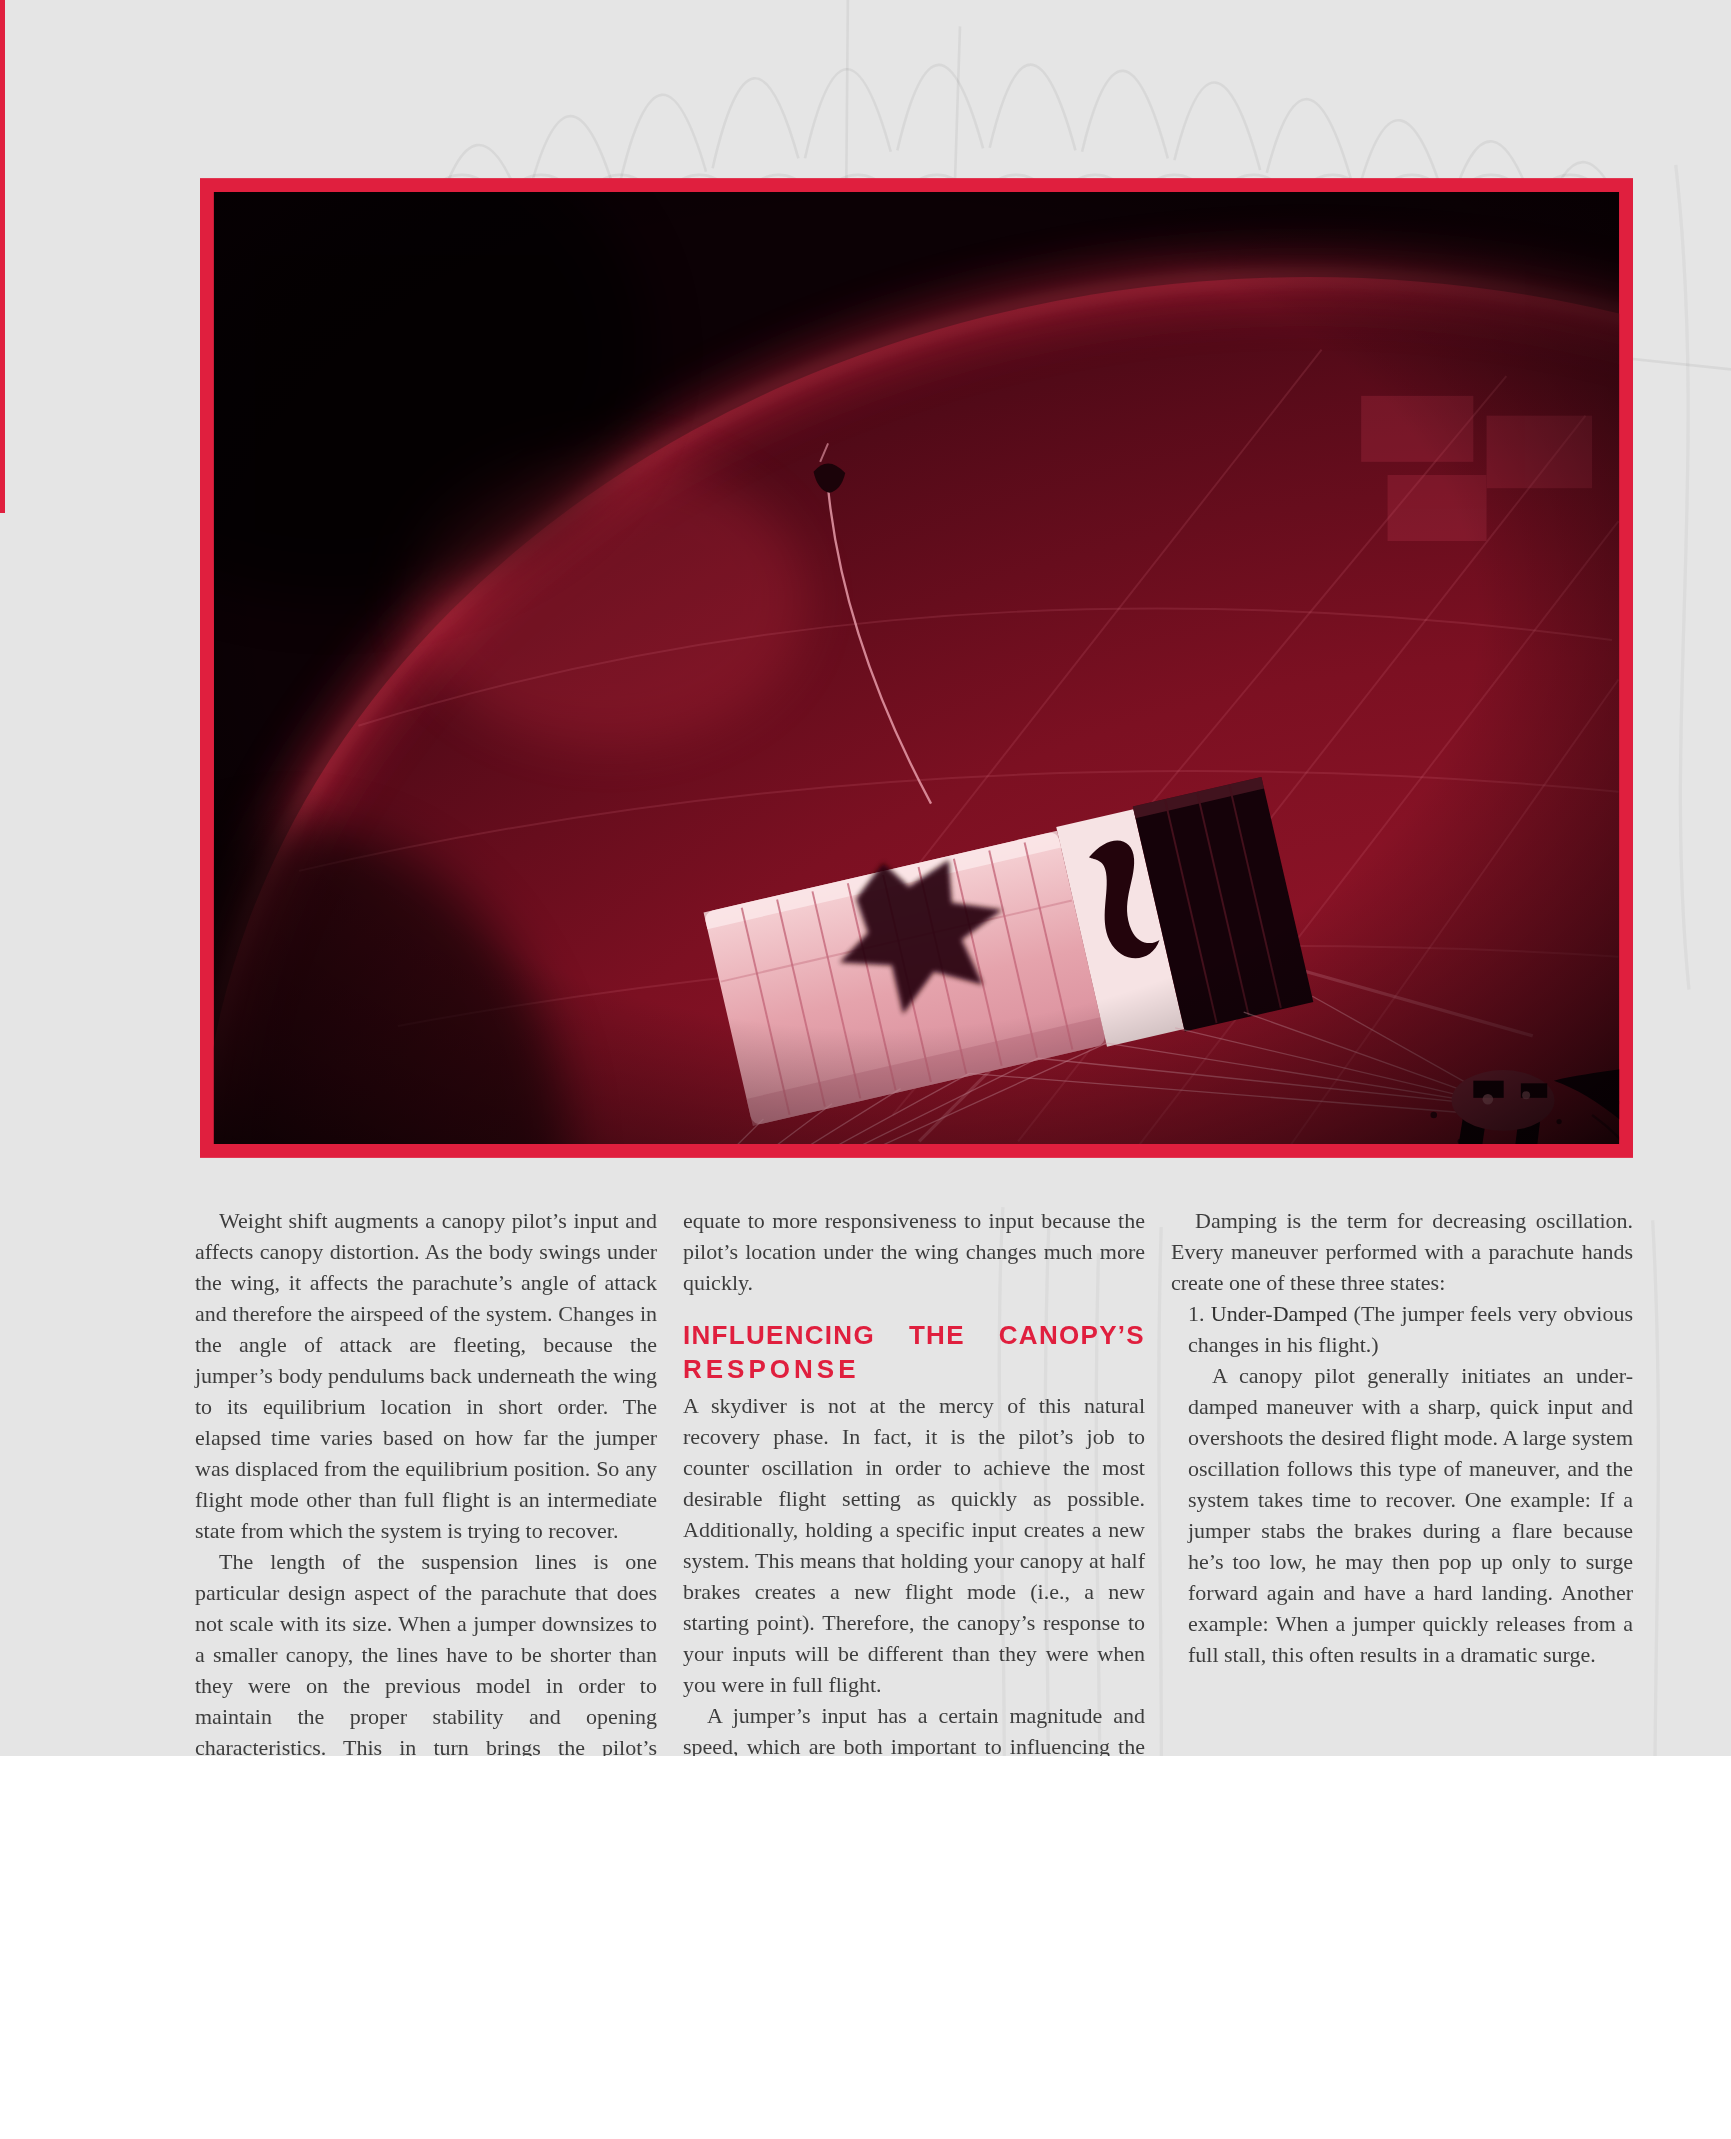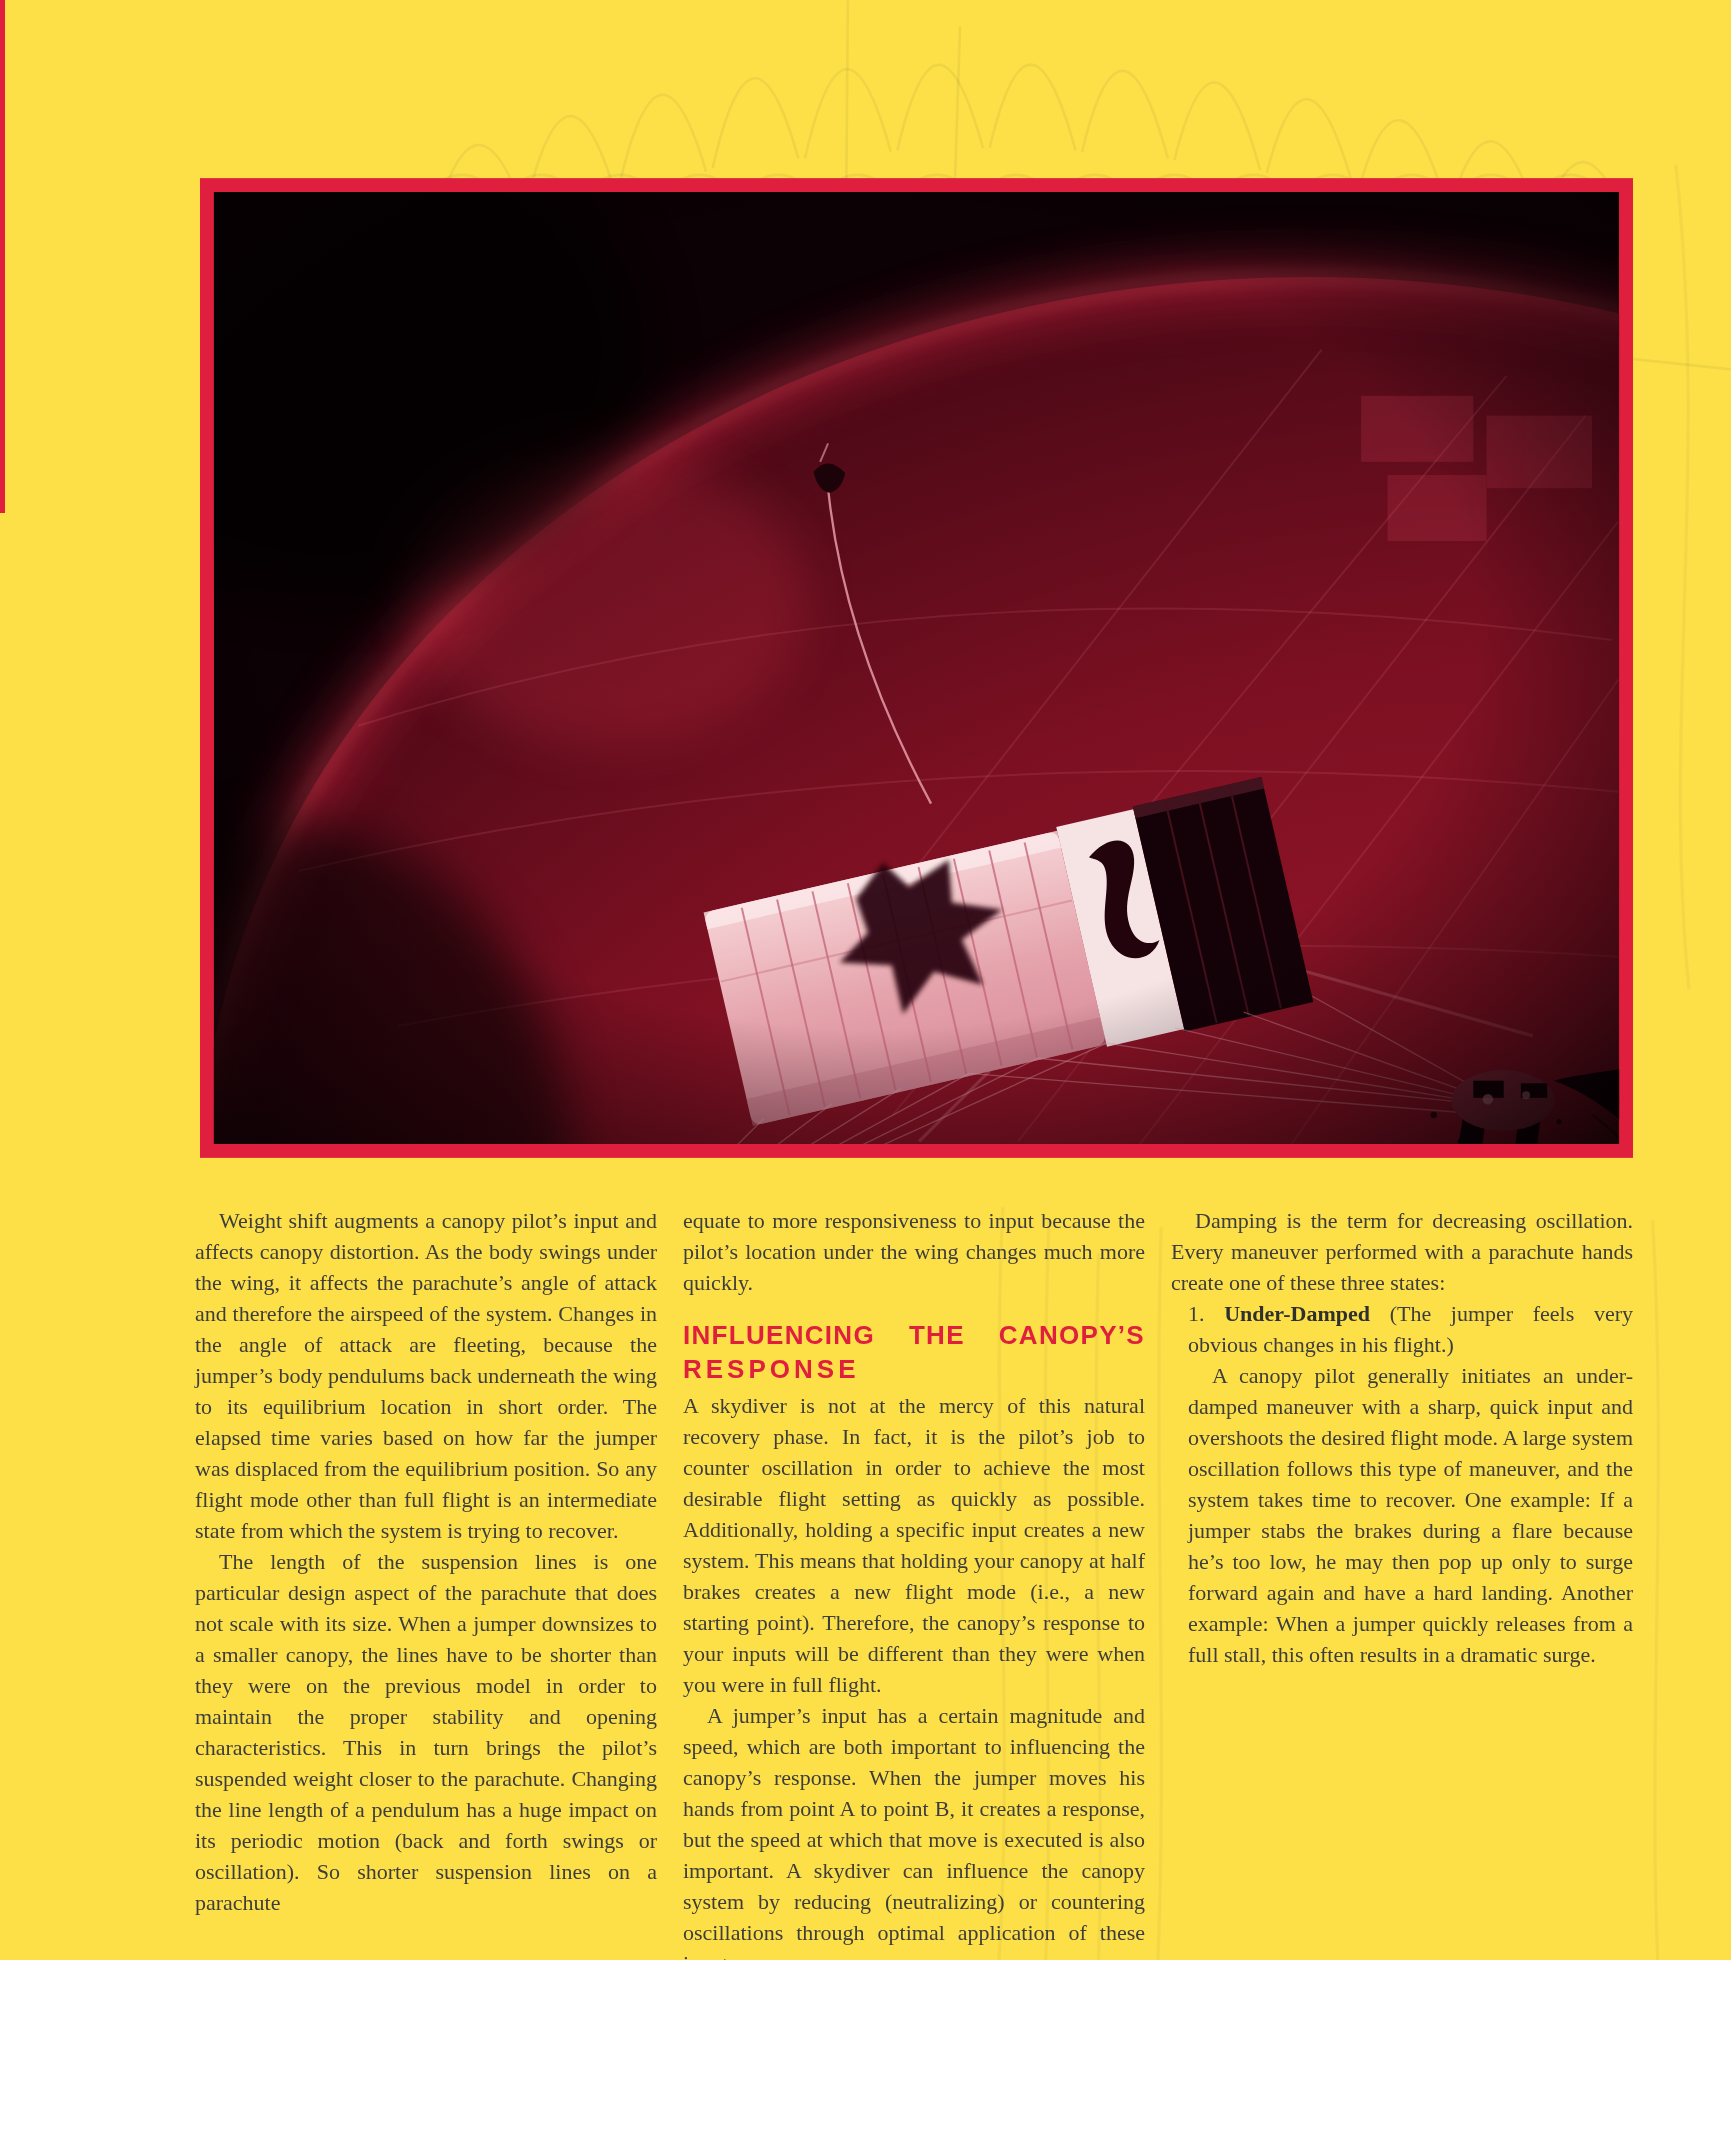--- a/index.html
+++ b/index.html
@@ -1,18 +1,18 @@
 <!DOCTYPE html>
 <html style="--accent: #e01f3e;font-size:10.6px"><head>
 <meta charset="utf-8">
 <style>
   :root{ --accent:#e01f3e; }
   html,body{ margin:0; padding:0; background:#ffffff; }
   .page{
-    position:relative; width:1732px; height:1960px; background:#fde047;
+    position:relative; width:1732px; height:1756px; background:#e5e5e5;
     overflow:hidden; font-family:"Liberation Serif", serif;
   }
   .edge-bar{
     position:absolute; left:0; top:0; width:5.3px; height:513px;
     background:var(--accent);
   }
   .sketch{ position:absolute; left:0; top:0; pointer-events:none; }
   .photo-fig{ position:absolute; left:200px; top:178px; width:1433px; height:980px; margin:0; }
   .photo-fig svg{ display:block; }
 
@@ -28,21 +28,21 @@
   .col p{ margin:0; }
   p.ind{ text-indent:24px; }
   .list-block{ margin-left:17px; }
   .heading{
     font-family:"Liberation Sans", sans-serif; font-weight:700;
     color:var(--accent); font-size:26px; line-height:34px;
     letter-spacing:1.3px; margin:20px 0 4px 0; text-align:left;
   }
   .heading .hl1{ display:block; text-align:justify; text-align-last:justify; word-spacing:4px; }
   .heading .hl2{ display:block; letter-spacing:4px; }
-  .bold-term{ font-weight:700; color:#2f2f2f; }
+  .bold-term{ font-weight:400; color:#2f2f2f; }
 
   .footer{
     position:absolute; right:99px; top:2070px;
     display:flex; align-items:center; gap:14px;
     font-family:"Liberation Sans", sans-serif;
     color:#6d6e71; letter-spacing:1px; font-size:16.5px;
   }
   .footer .f-div{ width:1.3px; height:22.4px; background:#a7a9ac; }
   .footer .f-bold{ font-weight:700; color:#414042; font-size:17px; }
   .footer .f-page{ font-weight:700; color:#414042; font-size:16px; letter-spacing:0; }

